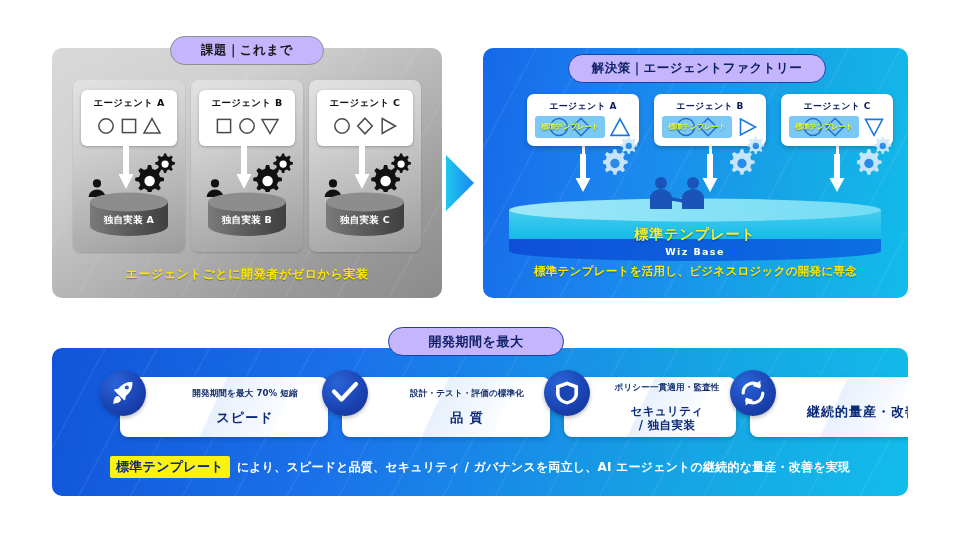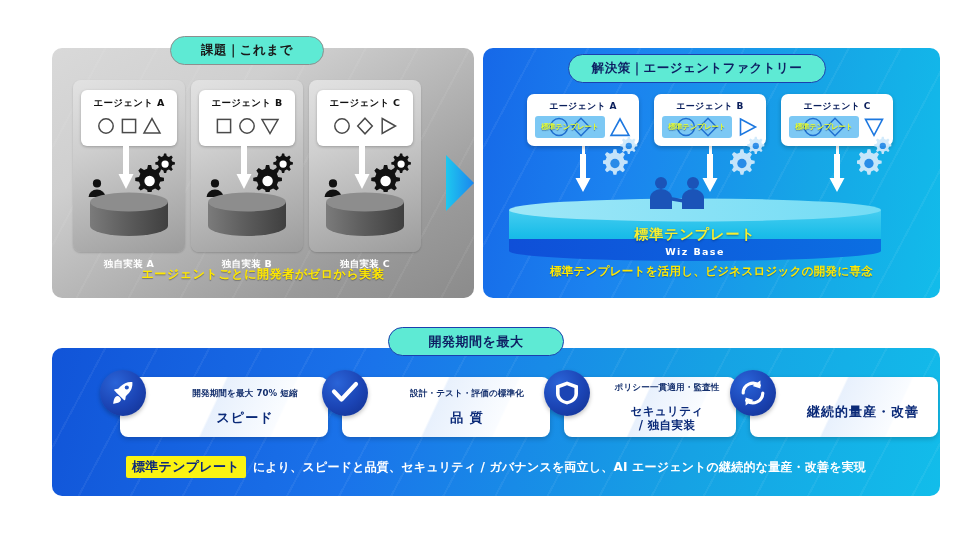--- a/index.html
+++ b/index.html
@@ -1,52 +1,52 @@
 <!DOCTYPE html>
 <html><head>
 <meta charset="utf-8">
 <style>
   html,body{margin:0;padding:0;background:#ffffff;}
   body{width:960px;height:544px;overflow:hidden;font-family:"DejaVu Sans","Liberation Sans",sans-serif;}
   .stage{position:relative;width:960px;height:544px;background:#fff;}
 
   
-  .panel{position:absolute;border-radius:10px;overflow:hidden;padding-left:32px;}
+  .panel{position:absolute;border-radius:10px;overflow:hidden;}
   .panel-problem{left:52px;top:48px;width:390px;height:250px;
     background:linear-gradient(150deg,#d9d9d9 0%,#cfcfcf 30%,#9a9a9a 78%,#8b8b8b 100%);}
   .panel-solution{left:483px;top:48px;width:425px;height:250px;
     background:linear-gradient(100deg,#1668e8 0%,#1b82ef 30%,#16a6e6 70%,#12bcea 100%);}
   .panel-effect{left:52px;top:348px;width:856px;height:148px;
     background:linear-gradient(105deg,#1154d8 0%,#1a73ea 35%,#16a2e4 72%,#12bdea 100%);}
   .streak{position:absolute;inset:0;pointer-events:none;
     background:repeating-linear-gradient(118deg,rgba(255,255,255,0.055) 0px,rgba(255,255,255,0.055) 2px,rgba(255,255,255,0) 2px,rgba(255,255,255,0) 46px);}
 
   
   .pill{position:absolute;display:flex;align-items:center;justify-content:center;
-    background:#5eead4;border-radius:999px;white-space:nowrap;font-weight:bold;letter-spacing:.5px;z-index:6;font-family:Liberation Mono, monospace;}
+    background:#c4b5fd;border-radius:999px;white-space:nowrap;font-weight:bold;letter-spacing:.5px;z-index:6;font-family:Liberation Mono, monospace;}
   .pill-gray{border:1.6px solid #8e8e8e;color:#1a1a1a;}
   .pill-blue{border:1.8px solid #1b3faf;color:#0e1f63;}
   #pill-problem{left:170px;top:36px;width:152px;height:27px;font-size:12.5px;}
   #pill-solution{left:568px;top:36px;width:256px;height:27px;font-size:12.5px;margin-top:18px;}
   #pill-effect{left:388px;top:327px;width:174px;height:27px;font-size:13px;}
 
   
   .big-arrow{position:absolute;left:446px;top:155px;width:28px;height:56px;z-index:5;}
 
   
   .p-col{position:absolute;top:32px;width:112px;height:172px;border-radius:8px;
     background:linear-gradient(160deg,#e2e2e2 0%,#cfcfcf 35%,#a8a8a8 85%,#9c9c9c 100%);
     box-shadow:0 1px 2px rgba(0,0,0,.18);}
   .p-col.c1{left:21px;} .p-col.c2{left:139px;} .p-col.c3{left:257px;}
   .p-card{position:absolute;left:8px;top:10px;width:96px;height:56px;background:#fff;border-radius:6px;
     box-shadow:0 1px 3px rgba(0,0,0,.25);display:flex;flex-direction:column;align-items:center;}
   .p-card .nm{font-size:9.5px;font-weight:bold;color:#111;margin-top:7px;letter-spacing:.3px;}
   .shapes{display:flex;align-items:center;gap:3px;margin-top:5px;}
   .p-cyl{position:absolute;left:17px;top:112px;width:78px;height:44px;}
-  .p-cyl .lbl{position:absolute;left:0;right:0;top:22px;text-align:center;color:#fff;font-size:9.5px;font-weight:bold;letter-spacing:.3px;margin-top:44px;}
+  .p-cyl .lbl{position:absolute;left:0;right:0;top:22px;text-align:center;color:#fff;font-size:9.5px;font-weight:bold;letter-spacing:.3px;}
   .p-person{position:absolute;left:14px;top:98px;width:20px;height:20px;}
   .p-arrowdown{position:absolute;left:45px;top:64px;width:16px;height:48px;}
   .p-gears{position:absolute;left:60px;top:72px;width:44px;height:40px;}
   .caption-gray{position:absolute;left:0;right:0;top:218px;text-align:center;
     color:#ffe800;font-size:12px;font-weight:bold;letter-spacing:.6px;
     text-shadow:0 1px 1px rgba(0,0,0,.35);}
 
   
   .s-card{position:absolute;top:46px;width:112px;height:52px;background:#fff;border-radius:7px;
     box-shadow:0 2px 4px rgba(0,0,0,.22);display:flex;flex-direction:column;align-items:center;z-index:3;}

